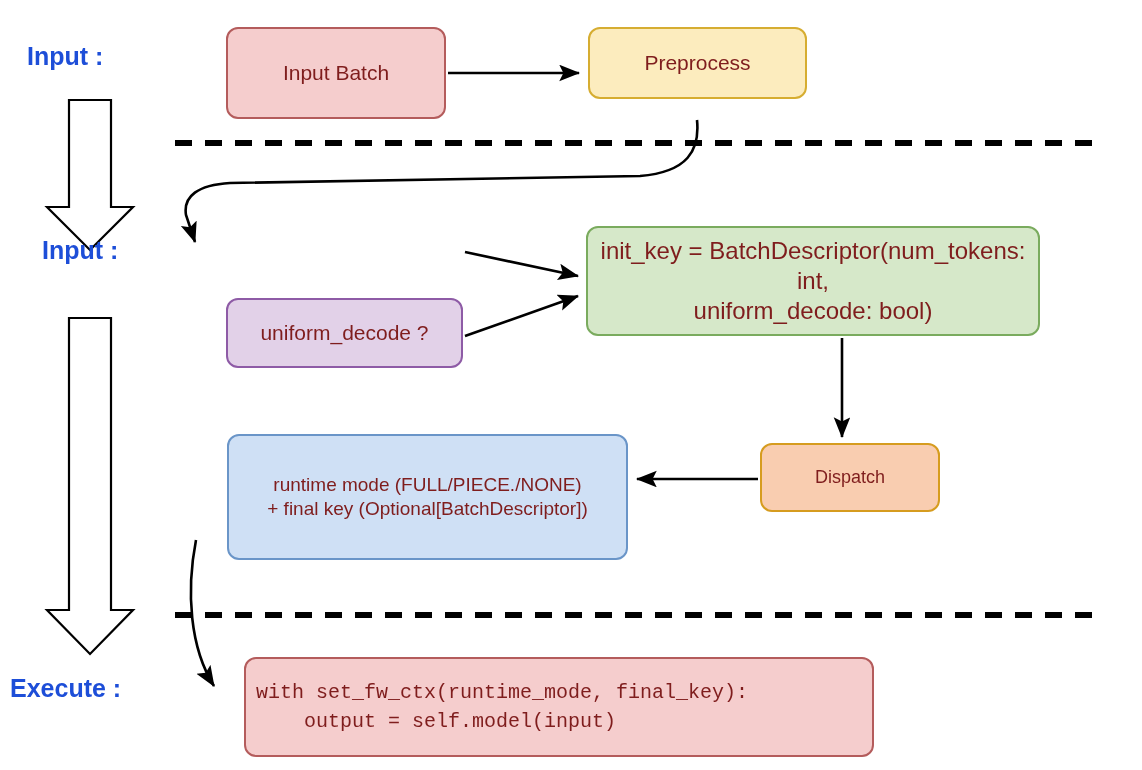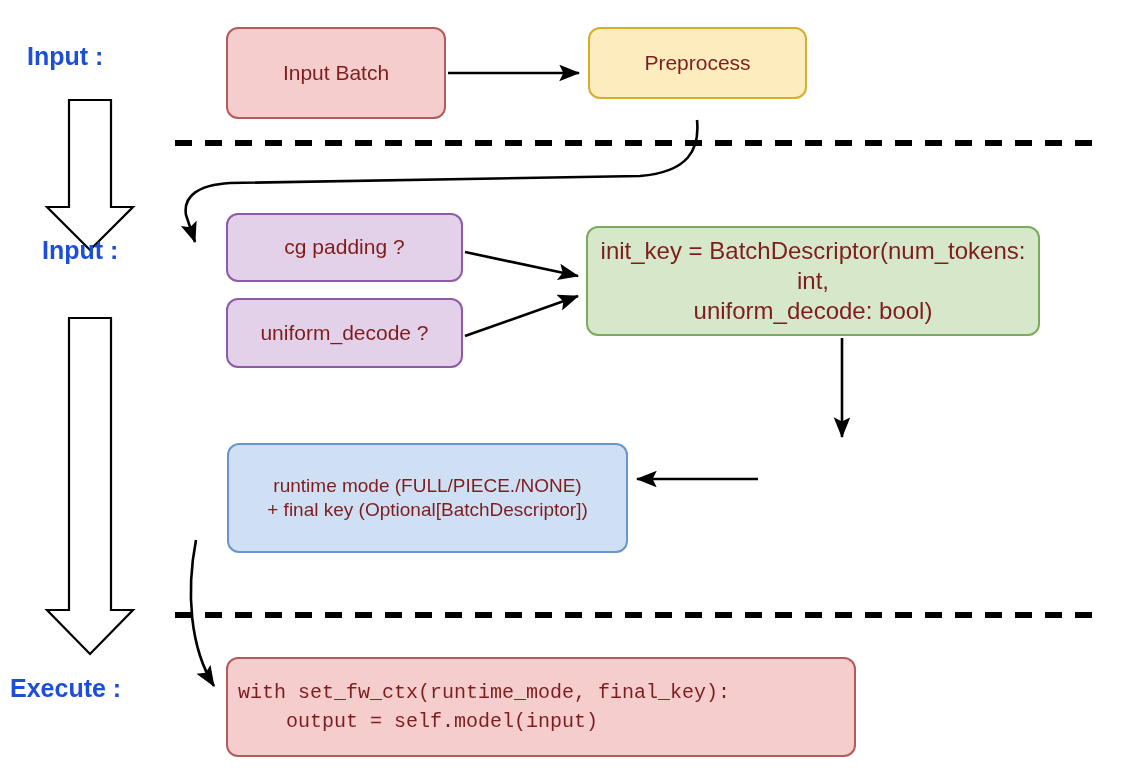--- a/index.html
+++ b/index.html
@@ -64,36 +64,36 @@
   #node-uniform-decode {
     left: 226px; top: 298px; width: 237px; height: 70px;
     background: #e2d1e8; border-color: #8e5ba6; font-size: 21px; text-align: center;
   }
   #node-init-key {
     left: 586px; top: 226px; width: 454px; height: 110px;
     background: #d6e8c9; border-color: #7aab5e; font-size: 24px;
     padding: 0 10px;
   }
   #node-runtime-mode {
-    left: 227px; top: 443px; width: 401px; height: 110px;
+    left: 227px; top: 434px; width: 401px; height: 126px;
     background: #cfe0f5; border-color: #6a95c8; font-size: 19px;
   }
   #node-cudagraph-dispatcher {
     left: 750px; top: 443px; width: 350px; height: 114px;
     background: #fcdfbe; border-color: #d69c1f; font-size: 21px;
     align-items: flex-start;
     justify-content: flex-end;
     padding: 26px 20px 0 0;
   }
   #node-dispatch {
     left: 760px; top: 443px; width: 180px; height: 69px;
     background: #f9cdb0; border-color: #d69c1f; font-size: 18px;
   }
   #node-code {
-    left: 226px; top: 657px; width: 630px; height: 100px;
+    left: 244px; top: 657px; width: 630px; height: 100px;
     background: #f5cdcd; border-color: #b45c5c;
     font-family: "Liberation Mono", monospace;
     font-size: 20px;
     align-items: center;
     justify-content: flex-start;
     text-align: left;
     padding-left: 10px;
     white-space: pre;
     line-height: 1.45;
   }
@@ -139,28 +139,28 @@
   </svg>
 
   <div class="stage-label" id="label-input">Input :</div>
   <div class="stage-label" id="label-plan">Input :</div>
   <div class="stage-label" id="label-execute">Execute :</div>
 
   <div class="node" id="node-input-batch">Input Batch</div>
 
   <div class="node" id="node-preprocess">Preprocess</div>
 
-  <div class="node" id="node-cg-padding">cg padding ?</div>
 
   <div class="node" id="node-uniform-decode">uniform_decode ?</div>
 
   <div class="node" id="node-init-key">init_key = BatchDescriptor(num_tokens: int,
 uniform_decode: bool)</div>
 
   <div class="node" id="node-runtime-mode">runtime mode (FULL/PIECE./NONE)
 + final key (Optional[BatchDescriptor])</div>
 
 
+  <div class="node" id="node-dispatch">Dispatch</div>
 
   <div class="node" id="node-code">with set_fw_ctx(runtime_mode, final_key):
     output = self.model(input)</div>
 
 </div>
 
 </body></html>

